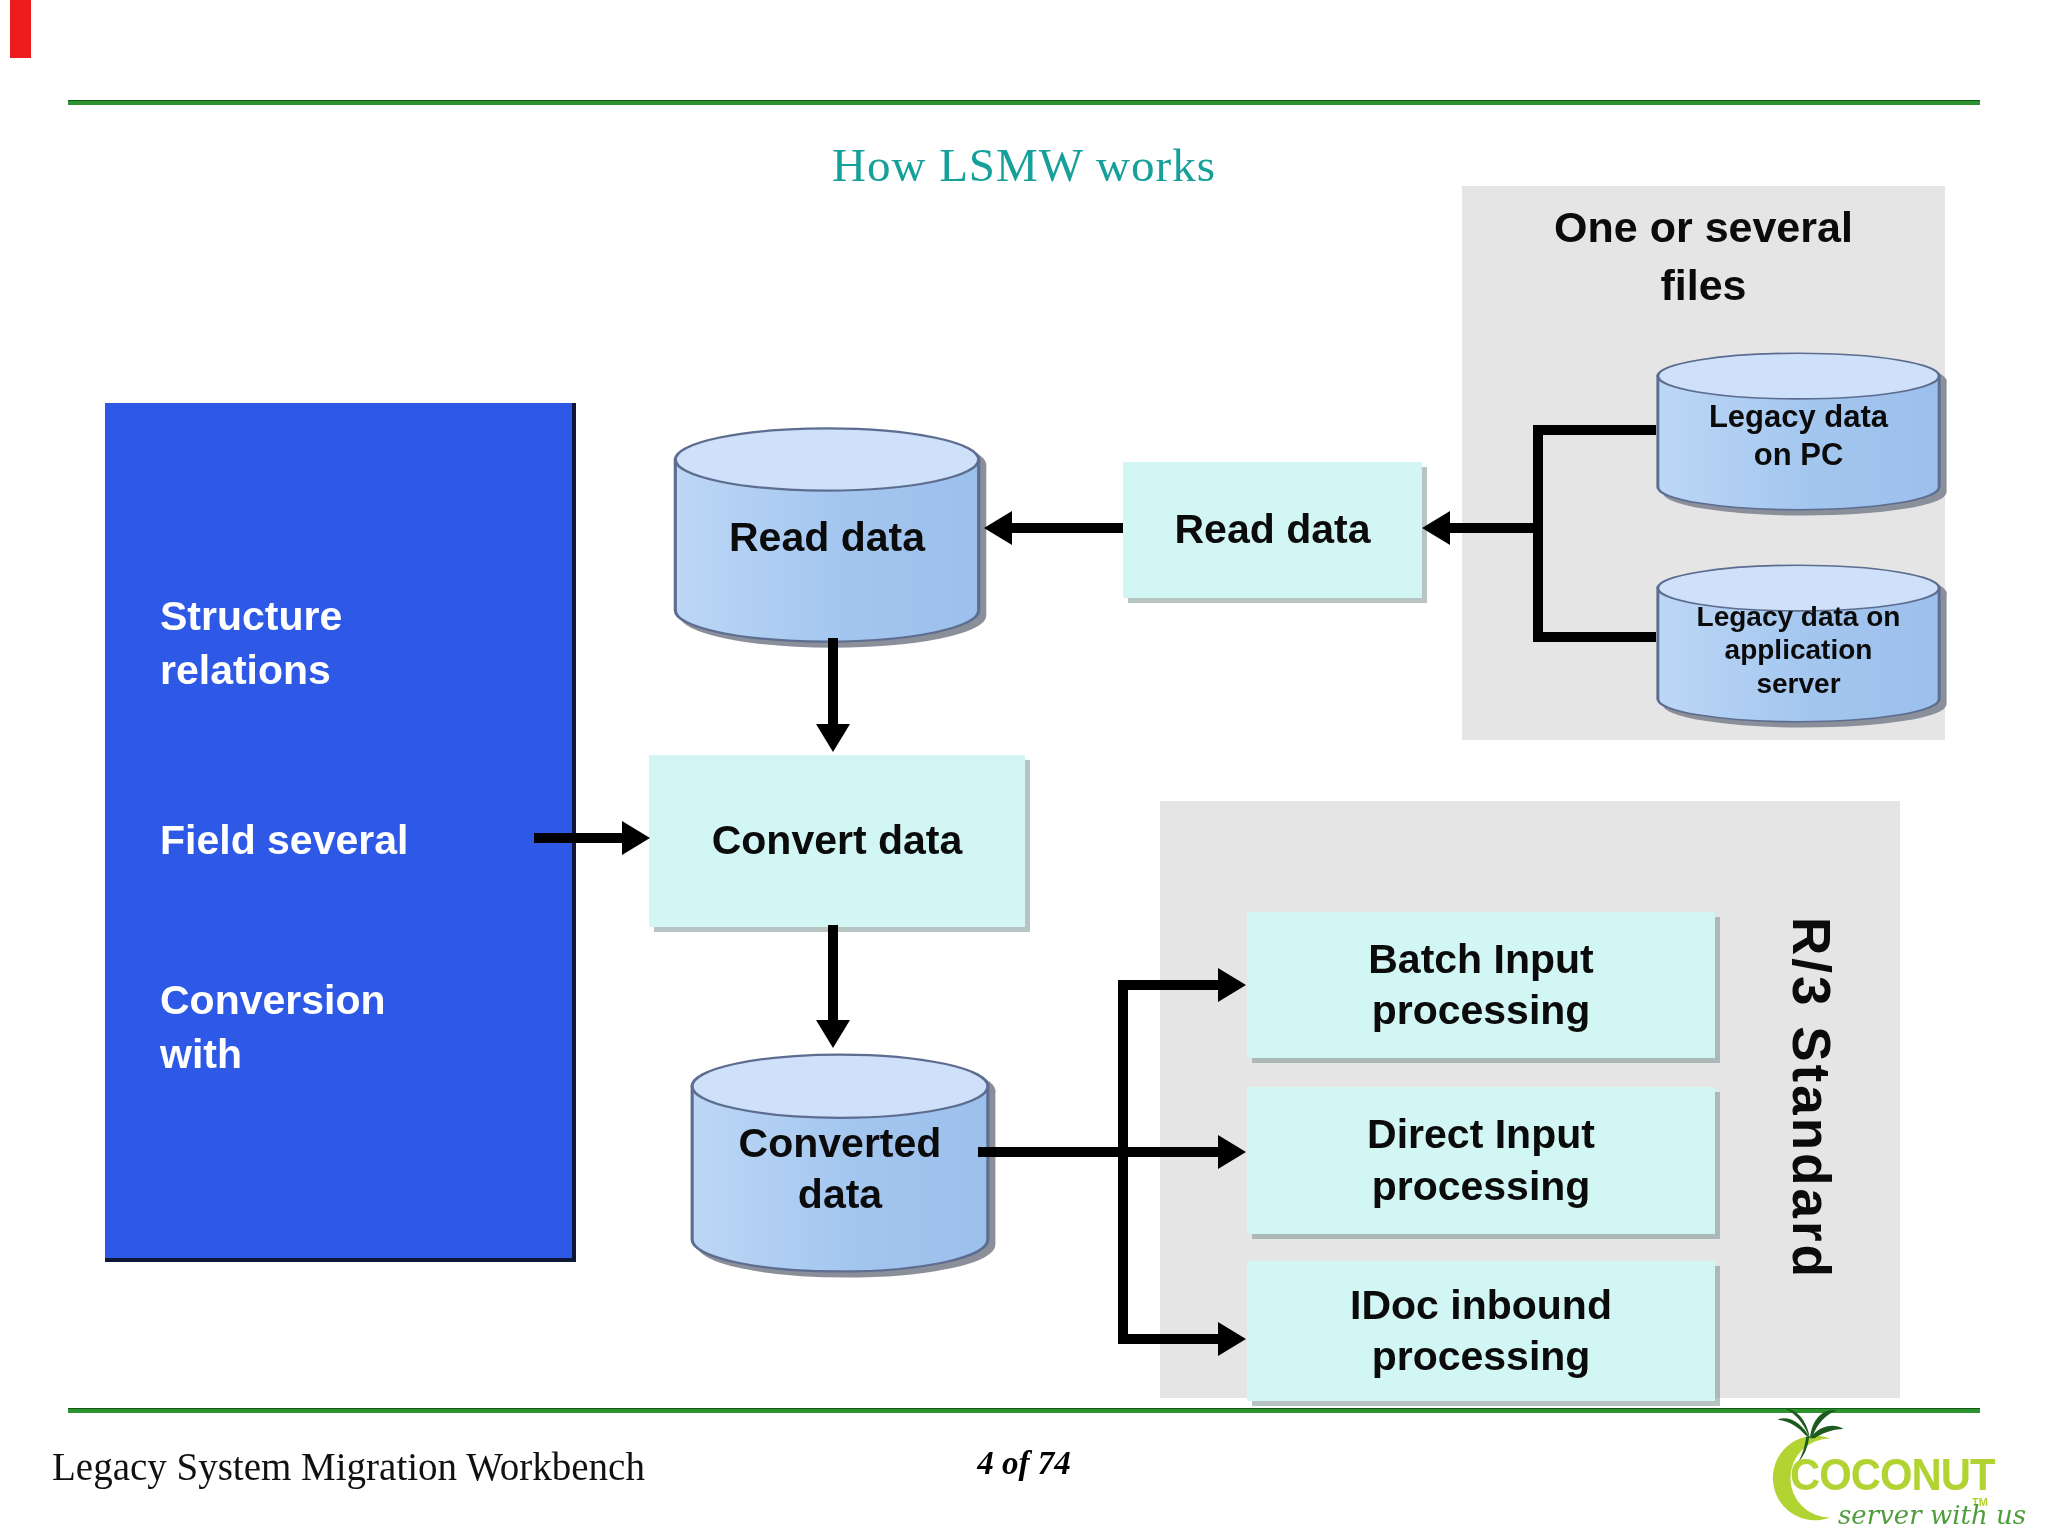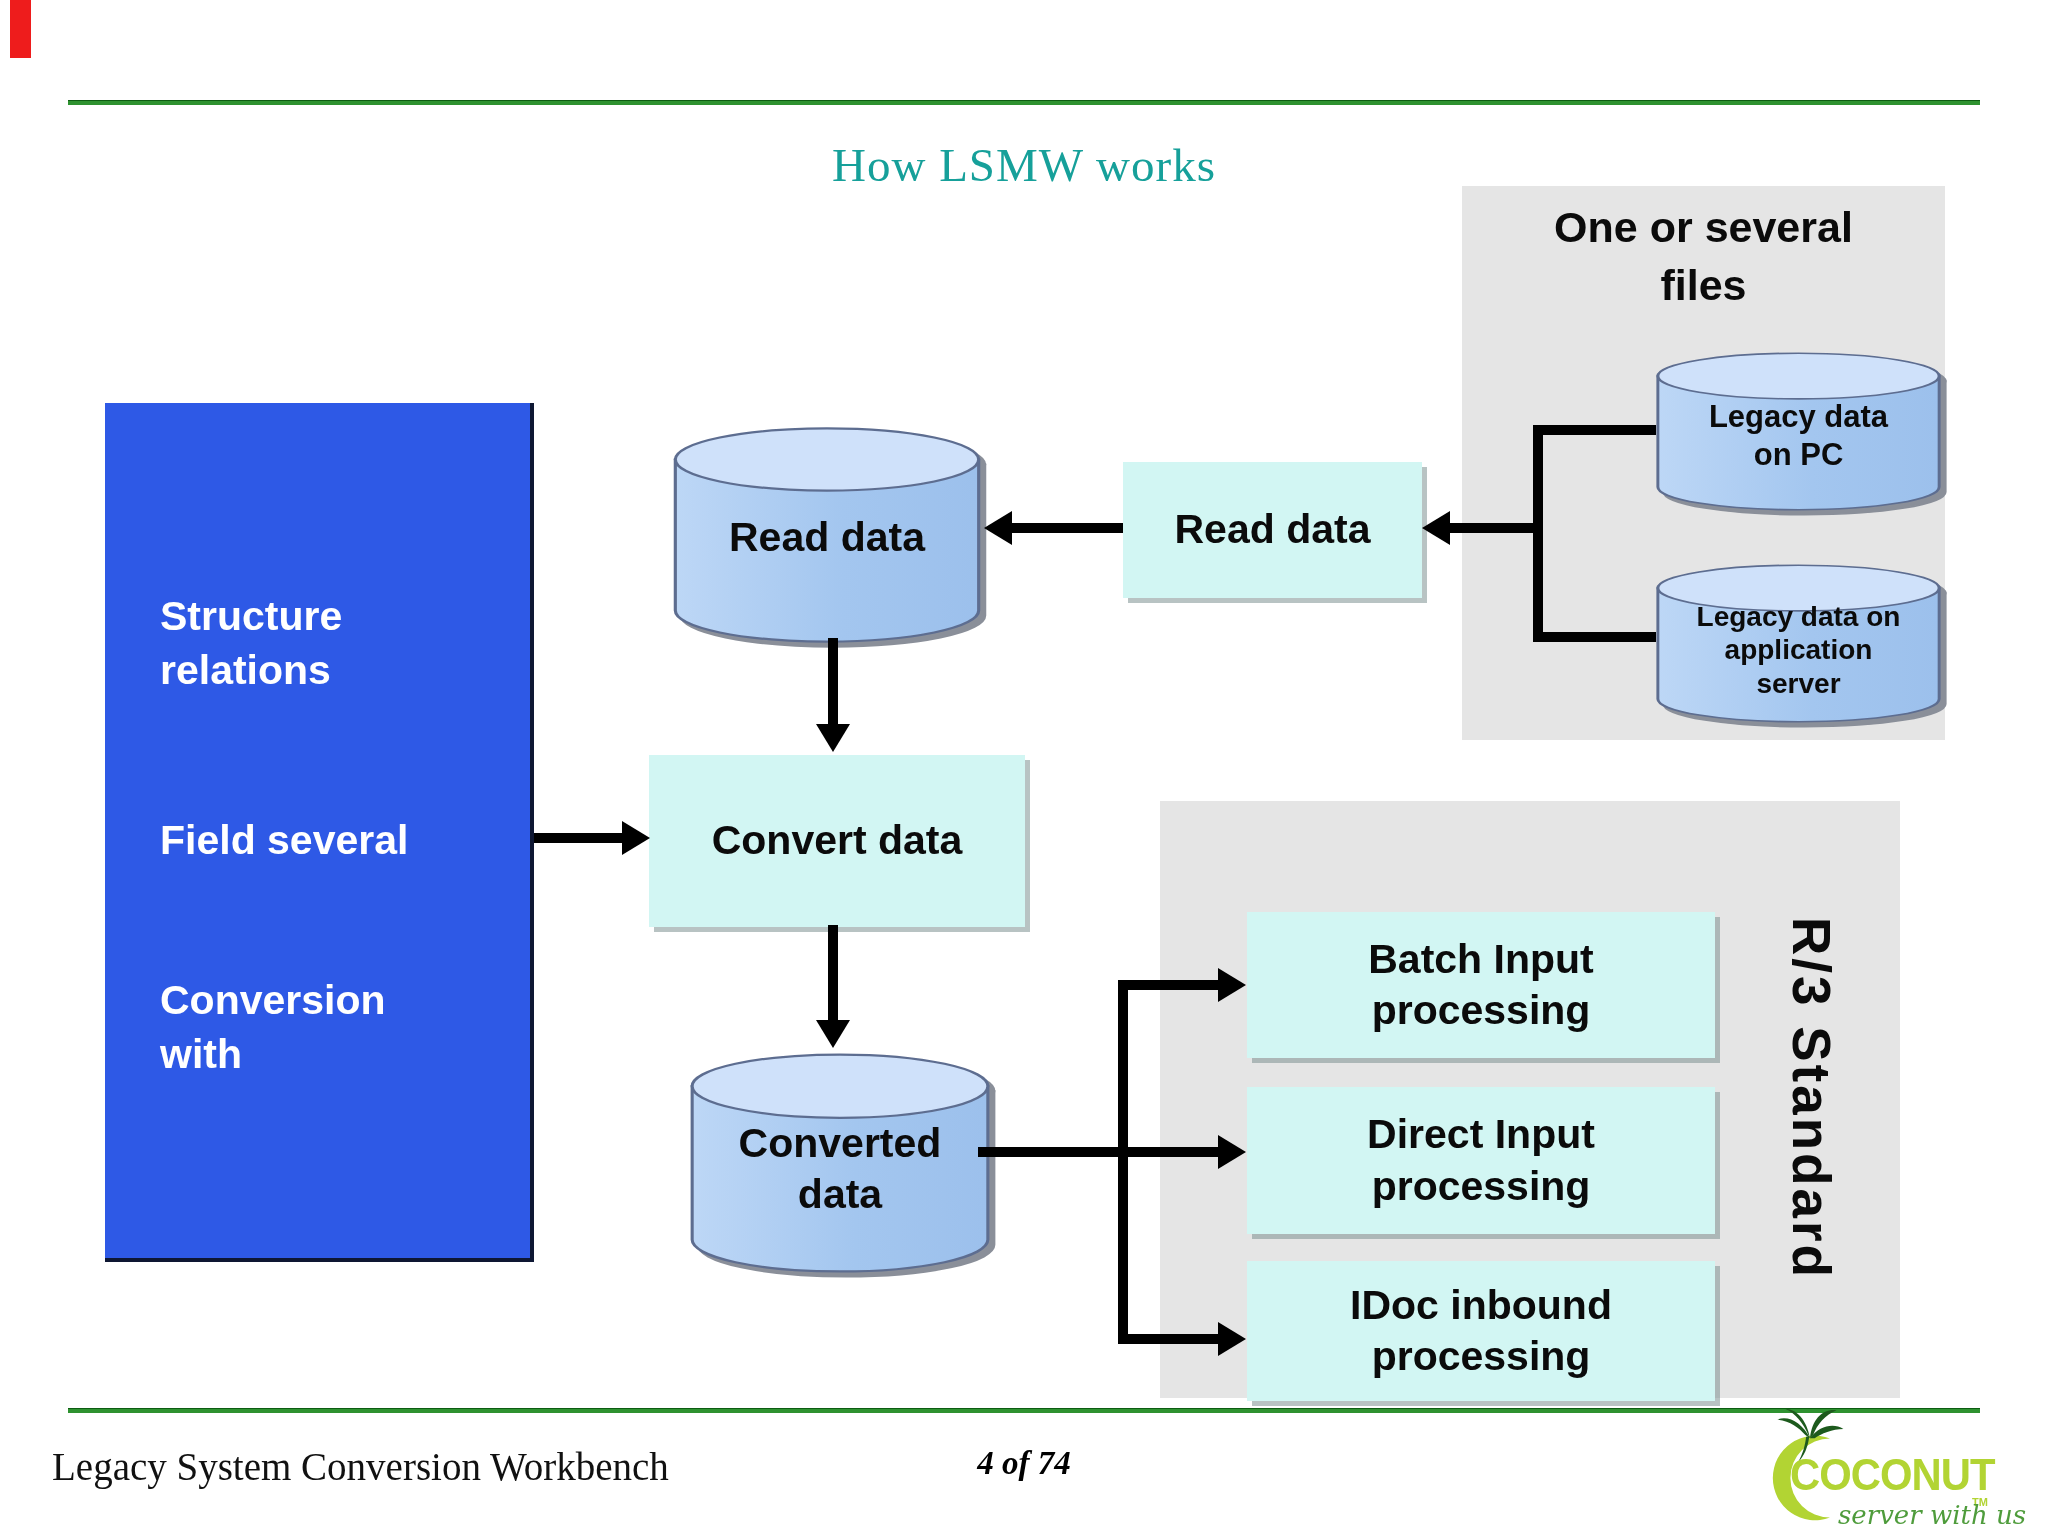--- a/index.html
+++ b/index.html
@@ -27,21 +27,21 @@
   .r3-label{
     position:absolute;left:1778px;top:886px;height:424px;width:66px;
     writing-mode:vertical-rl;text-orientation:mixed;
     font-size:53px;font-weight:bold;color:#0b0b0b;letter-spacing:3px;
     display:flex;align-items:center;justify-content:center;
   }
 
   
   .panel-blue{
     position:absolute;left:105px;top:403px;width:425px;height:855px;
-    background:#2E59E6;border-right:4px solid #0e1733;border-bottom:4px solid #0e1733;
+    background:#2E59E6;border-right:4px solid #0e1733;border-bottom:4px solid #0e1733;padding-left:42px;
   }
   .blue-item{
     position:absolute;left:55px;color:#ffffff;font-size:41px;font-weight:bold;line-height:1.32;
   }
 
   
   .box-cyan{
     position:absolute;background:#D2F6F3;
     box-shadow:5px 5px 0 rgba(125,145,145,0.55);
     display:flex;align-items:center;justify-content:center;text-align:center;
@@ -221,21 +221,21 @@
   <div class="hline" style="left:978px;top:1147px;width:150px;"></div>
   <div class="vline" style="left:1118px;top:980px;height:364px;"></div>
   <div class="hline" style="left:1118px;top:980px;width:100px;"></div>
   <div class="head-right" style="left:1218px;top:968px;"></div>
   <div class="hline" style="left:1128px;top:1147px;width:90px;"></div>
   <div class="head-right" style="left:1218px;top:1135px;"></div>
   <div class="hline" style="left:1118px;top:1334px;width:100px;"></div>
   <div class="head-right" style="left:1218px;top:1322px;"></div>
 
   <div class="rule" style="left:68px;top:1408px;width:1912px;"></div>
-  <div class="footer-title">Legacy System Conversion Workbench</div>
+  <div class="footer-title">Legacy System Migration Workbench</div>
   <div class="footer-page">4 of 74</div>
 
   <div class="logo">
     <svg style="position:absolute;left:0;top:22px;width:90px;height:104px;" viewBox="0 0 100 100">
       <path d="M80,6 A47,47 0 1 0 80,94 A36,36 0 1 1 80,6 Z" fill="#B2D433"></path>
     </svg>
     <svg style="position:absolute;left:8px;top:0;width:88px;height:70px;" viewBox="0 0 100 90">
       <g fill="#1D5A1D">
         <path d="M50,44 C40,24 22,14 8,20 C24,22 36,30 44,40 Z"></path>
         <path d="M50,44 C46,20 32,6 18,6 C32,12 42,26 47,38 Z"></path>

